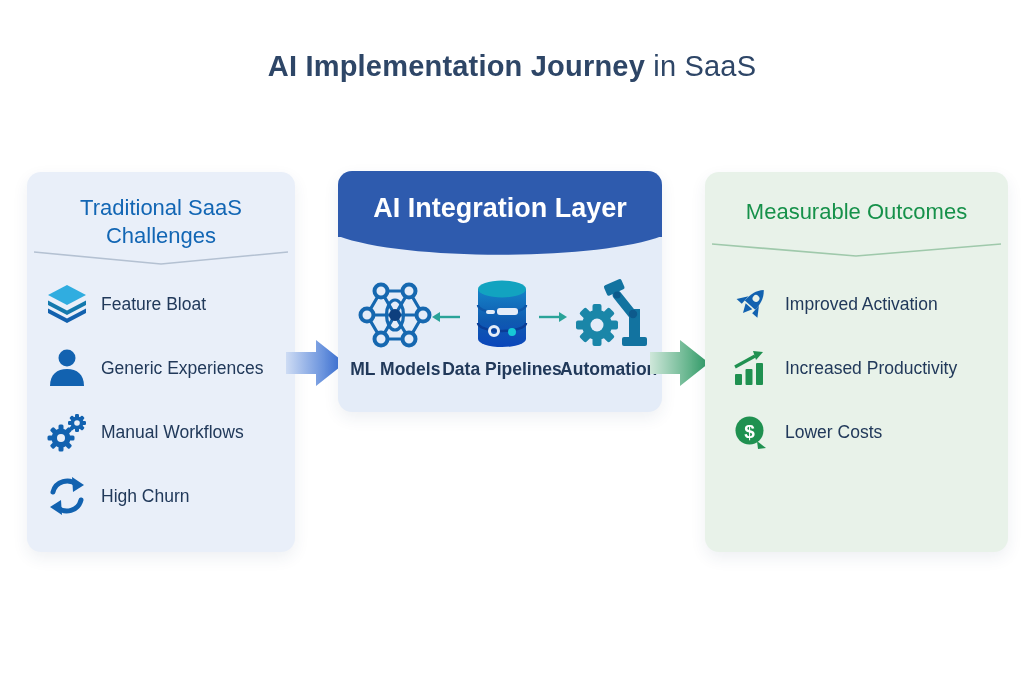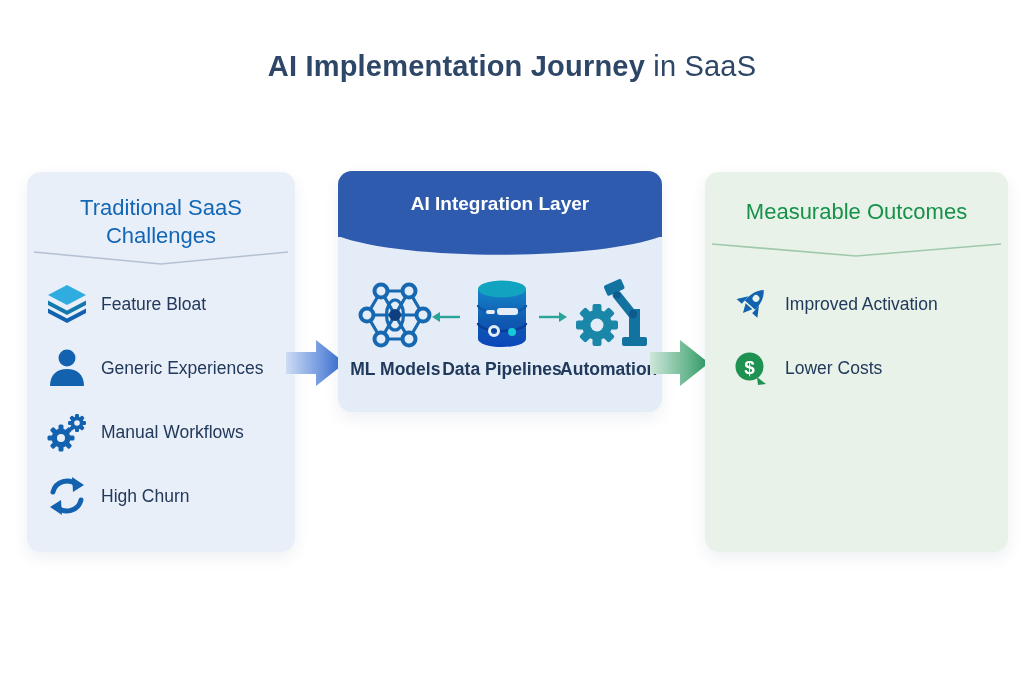--- a/index.html
+++ b/index.html
@@ -30,21 +30,21 @@
   .right-panel .chevron-divider{top:70px;}
   .items{position:absolute;top:100px;left:0;right:0;}
   .item{display:flex;align-items:center;height:64px;padding-left:18px;}
   .right-panel .item{padding-left:26px;}
   .item .icon{width:44px;height:44px;flex:0 0 auto;display:flex;align-items:center;justify-content:center;margin-right:12px;}
   .right-panel .item .icon{width:40px;height:40px;margin-right:14px;}
   .item .label{font-size:17.5px;font-weight:400;color:#21395a;white-space:nowrap;}
   
   .c-header{
     position:absolute;top:0;left:0;right:0;height:66px;background:#2e5bae;
-    border-radius:14px 14px 0 0;color:#ffffff;font-weight:bold;font-size:19px;
+    border-radius:14px 14px 0 0;color:#ffffff;font-weight:bold;font-size:27px;
     text-align:center;padding-top:22px;box-sizing:border-box;
   }
   .c-curve{position:absolute;top:65px;left:0;width:100%;height:26px;display:block;}
   .c-body{position:absolute;top:104px;left:4px;right:0;display:flex;}
   .c-col{flex:1;display:flex;flex-direction:column;align-items:center;min-width:0;}
   .c-icon{height:80px;display:flex;align-items:center;justify-content:center;}
   .c-label{margin-top:4px;font-size:17.5px;font-weight:600;color:#21395a;white-space:nowrap;}
   .c-label.heavy{font-weight:bold;}
   .inner-arrow{position:absolute;top:140px;}
   .inner-arrow.a-left {left:93px;}
@@ -255,20 +255,32 @@
               <path d="M27,16 L34,26 L27,26 Z"></path>
               <path d="M15.5,23 L20,32 L24.5,23 Z"></path>
               <circle cx="20" cy="12.5" r="3.4" fill="#e8f2e9"></circle>
             </g>
           </svg>
         </span>
         <span class="label">Improved Activation</span>
       </div>
 
 
+      <div class="item">
+        <span class="icon">
+          <svg width="40" height="40" viewBox="0 0 40 40" fill="#1f9150">
+            <rect x="4" y="26" width="7" height="11" rx="1"></rect>
+            <rect x="14.5" y="21" width="7" height="16" rx="1"></rect>
+            <rect x="25" y="15" width="7" height="22" rx="1"></rect>
+            <path d="M4,19 L24,8" stroke="#1f9150" stroke-width="3.2" fill="none"></path>
+            <polygon points="22,3 32,4 25,12"></polygon>
+          </svg>
+        </span>
+        <span class="label">Increased Productivity</span>
+      </div>
 
       <div class="item">
         <span class="icon">
           <svg width="40" height="40" viewBox="0 0 40 40">
             <circle cx="18.5" cy="18.5" r="14" fill="#1f9150"></circle>
             <path d="M26,29 L35,36 L27,37 Z" fill="#1f9150"></path>
             <text x="18.5" y="25.5" text-anchor="middle" font-size="19" font-weight="bold" fill="#ffffff" font-family="Liberation Sans, sans-serif">$</text>
           </svg>
         </span>
         <span class="label">Lower Costs</span>

